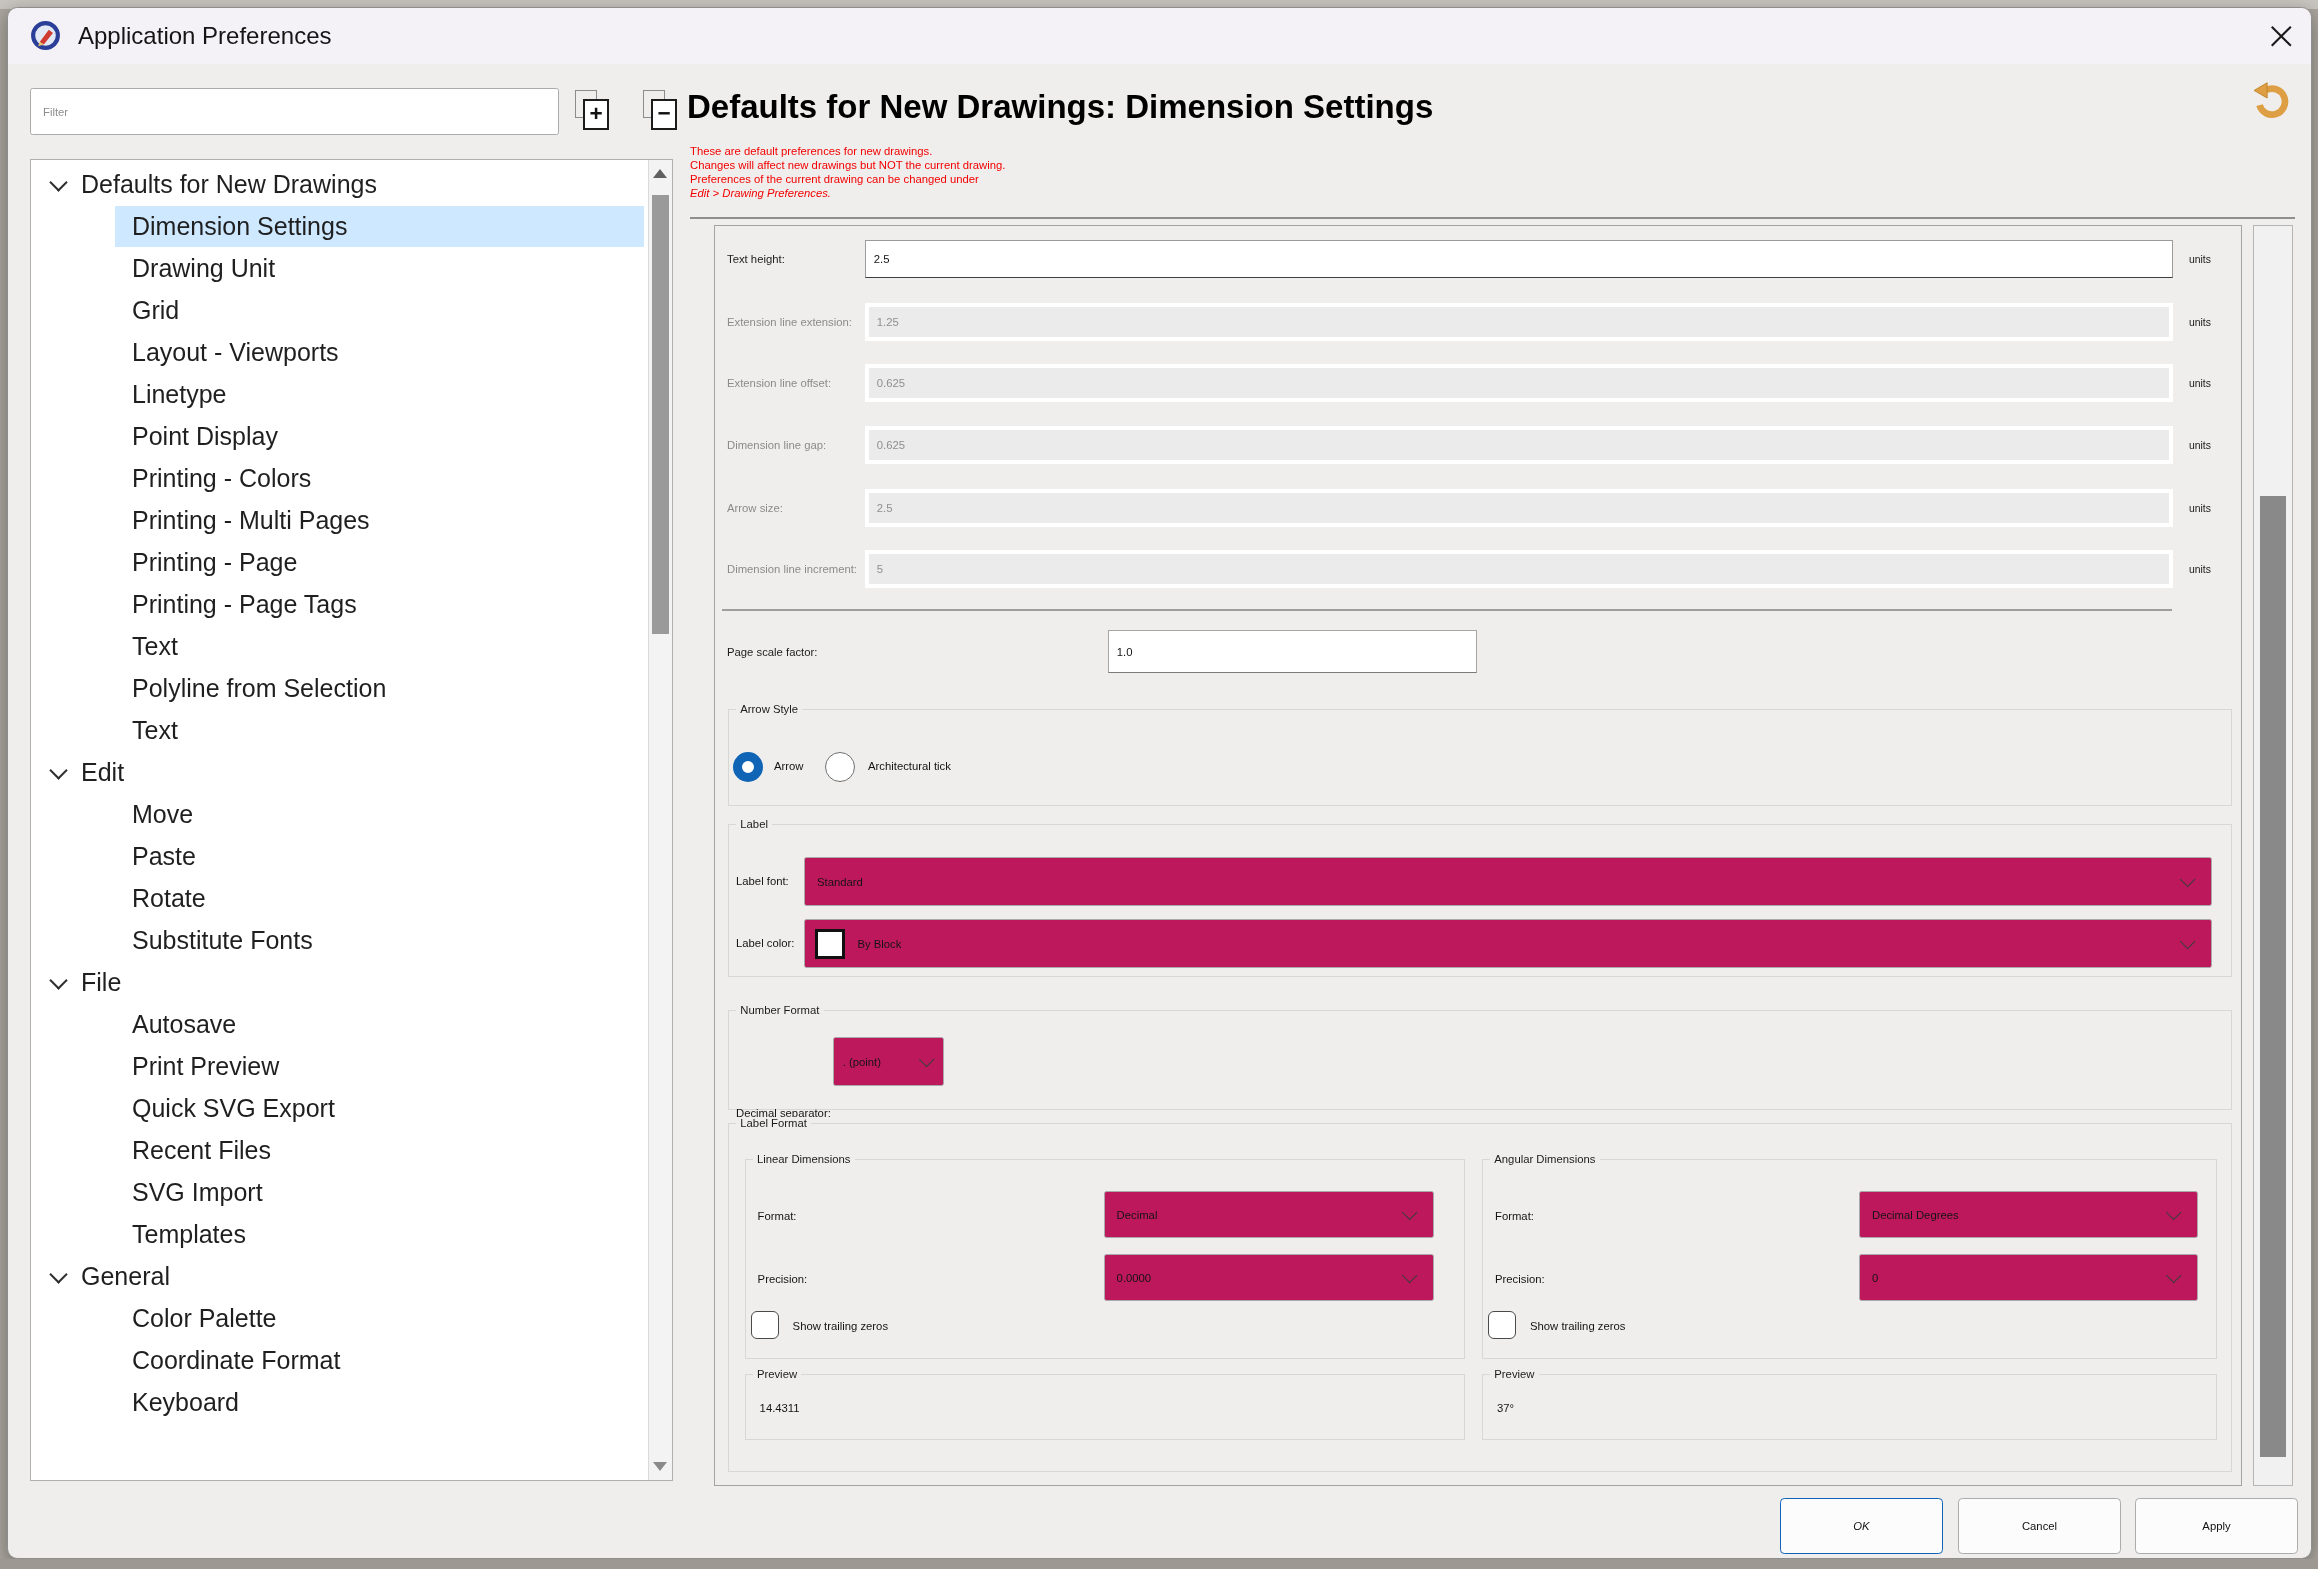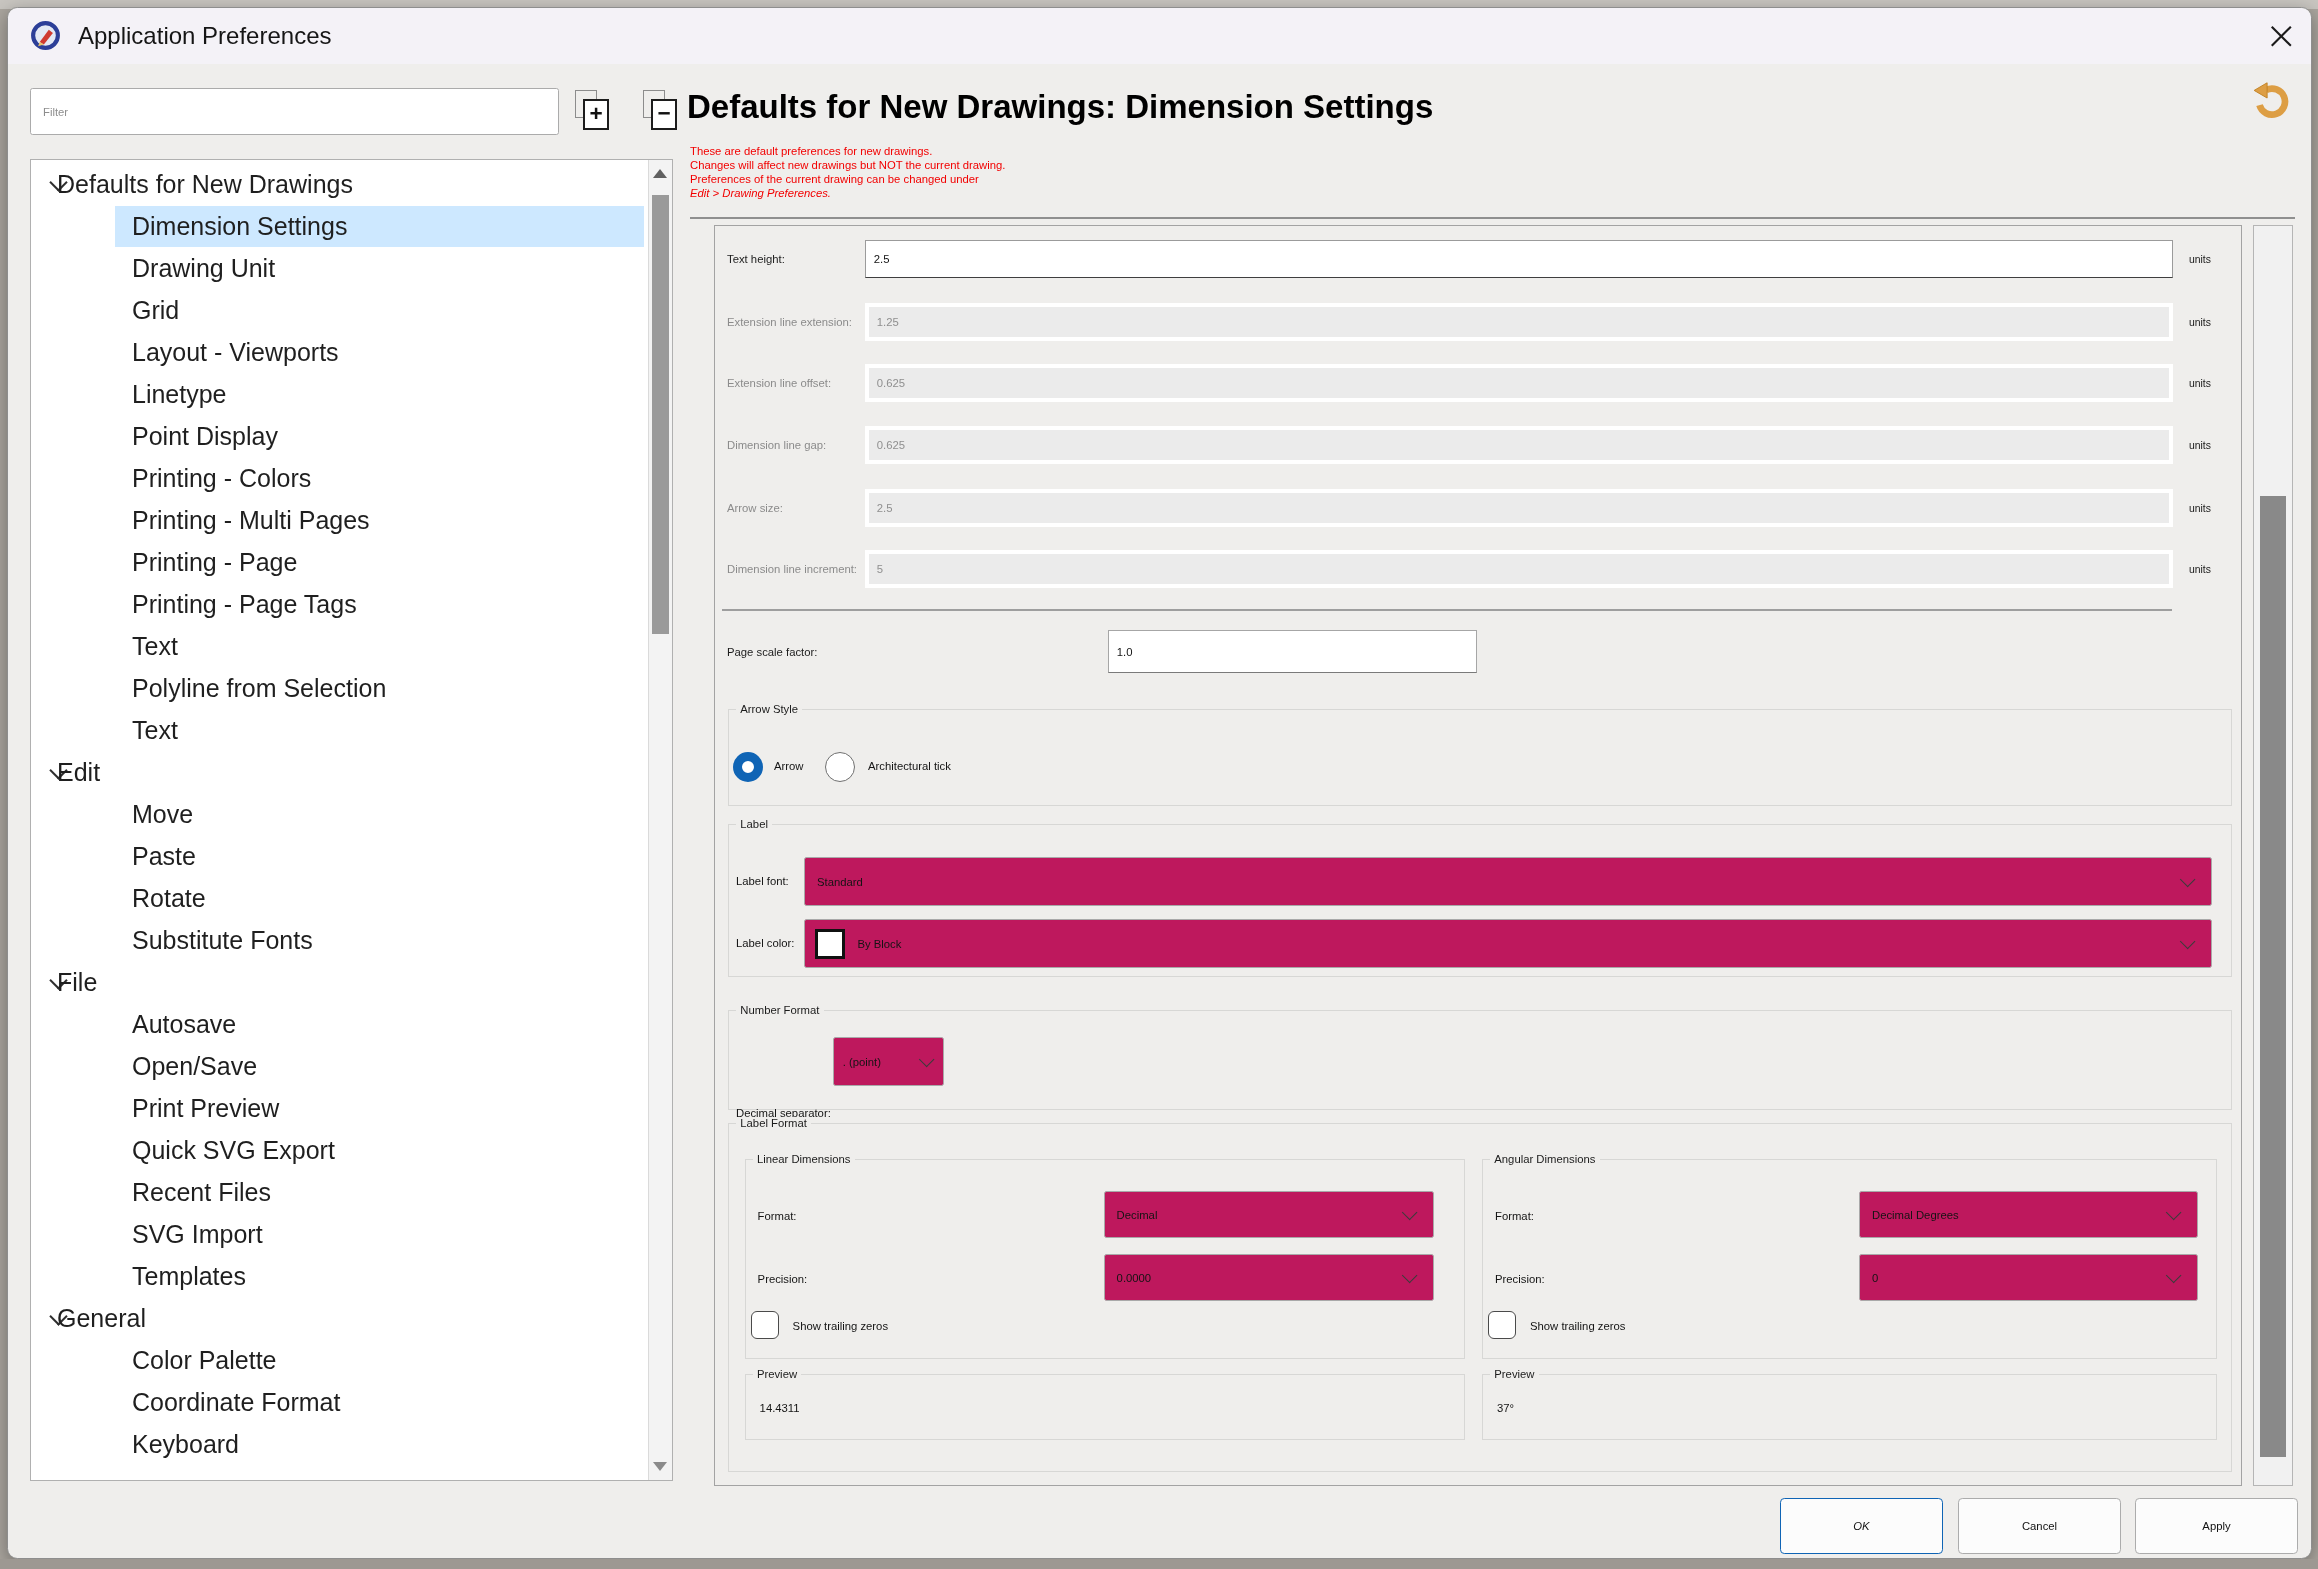--- a/index.html
+++ b/index.html
@@ -40,21 +40,21 @@
   .notice .it{font-style:italic;}
   .divider{position:absolute;left:682px;top:209px;width:1605px;height:1.7px;background:#8f8f8f;}
 
   
   .tree-panel{position:absolute;left:22px;top:151px;width:643px;height:1322px;background:#fff;border:0.9px solid #b0b0b0;overflow:hidden;}
   .tree-rows{position:absolute;left:0;top:3.5px;width:616px;}
   .tree-row{position:relative;height:42px;display:flex;align-items:center;font-size:25px;color:#1f1f1f;}
   .tree-row.selected::before{content:"";position:absolute;left:84px;right:3.5px;top:0.9px;bottom:0.9px;background:var(--selection);}
   .tree-row .tree-label{position:relative;z-index:1;white-space:nowrap;}
   .tree-row.item .tree-label{padding-left:101px;}
-  .tree-row.group .tree-label{padding-left:26px;}
+  .tree-row.group .tree-label{padding-left:50px;}
   .chev{position:absolute;left:21px;top:12px;width:13px;height:13px;border-right:2.6px solid #2e2e2e;border-bottom:2.6px solid #2e2e2e;transform:rotate(45deg);}
   .tree-scroll{position:absolute;right:0;top:0;width:24px;height:100%;background:#f3f3f3;border-left:0.9px solid #dadada;}
   .tree-scroll .thumb{position:absolute;left:2.6px;width:17.4px;top:35px;height:439px;background:#9a9a9a;}
   .arrow-up{position:absolute;left:4.3px;top:8.7px;width:0;height:0;border-left:7px solid transparent;border-right:7px solid transparent;border-bottom:9.6px solid #606060;}
   .arrow-down{position:absolute;left:4.3px;bottom:8.7px;width:0;height:0;border-left:7px solid transparent;border-right:7px solid transparent;border-top:9.6px solid #8a8a8a;}
 
   
   .viewport{position:absolute;left:706px;top:217px;width:1528px;height:1261px;border:0.9px solid #a3a3a3;background:#efeeec;overflow:hidden;}
   .vscroll{position:absolute;left:2245px;top:217px;width:40px;height:1261px;background:#f1f1f1;border:0.9px solid #b5b5b5;}
   .vscroll .thumb{position:absolute;left:6px;width:26px;top:270px;height:961px;background:#898989;}
@@ -210,23 +210,20 @@
             <span class="tree-label">Substitute Fonts</span>
           </div>
           <div class="tree-row group">
             <span class="chev"></span>
             <span class="tree-label">File</span>
           </div>
           <div class="tree-row item">
             <span class="tree-label">Autosave</span>
           </div>
           <div class="tree-row item">
-            <span class="tree-label">Open/Save</span>
-          </div>
-          <div class="tree-row item">
             <span class="tree-label">Print Preview</span>
           </div>
           <div class="tree-row item">
             <span class="tree-label">Quick SVG Export</span>
           </div>
           <div class="tree-row item">
             <span class="tree-label">Recent Files</span>
           </div>
           <div class="tree-row item">
             <span class="tree-label">SVG Import</span>

